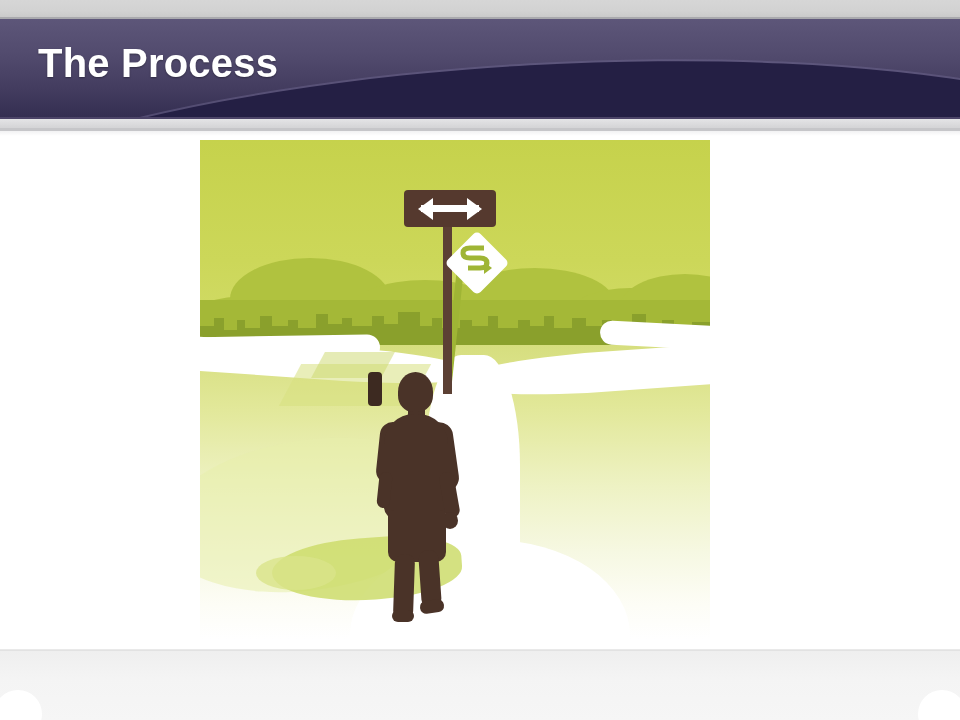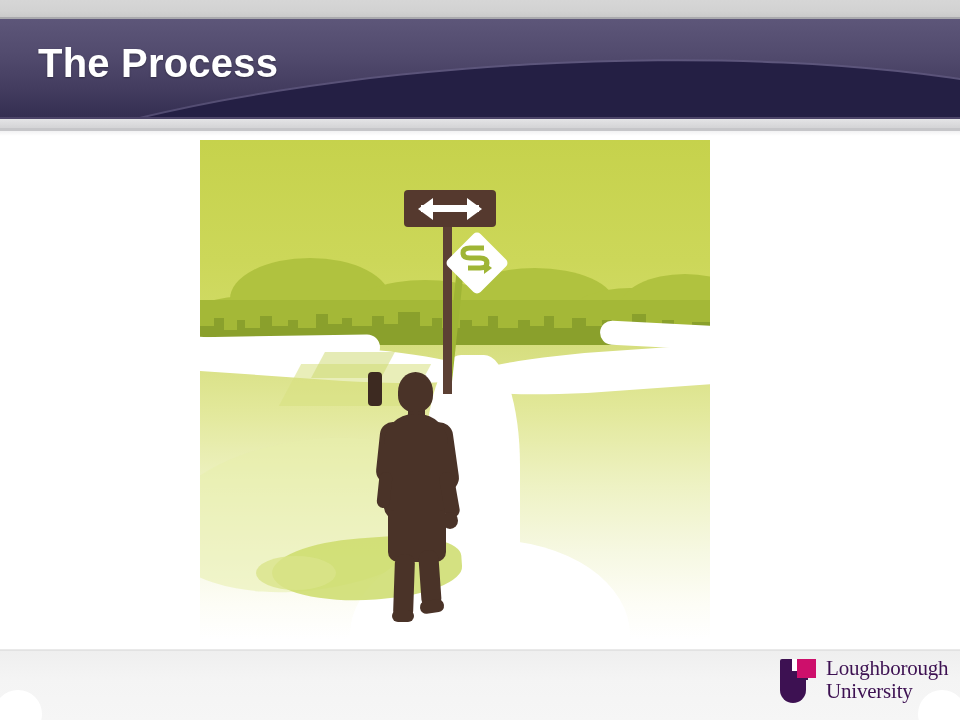--- a/index.html
+++ b/index.html
@@ -378,26 +378,14 @@
       </div>
 
     </div>
   </div>
 
   <div class="footer-topline"></div>
   <div class="footer"></div>
   <div class="footer-corner-l"></div>
   <div class="footer-corner-r"></div>
 
-  <div class="logo">
-    <div class="logo-mark">
-      <div class="shield"></div>
-      <div class="shield-notch"></div>
-      <div class="shield-stem"></div>
-      <div class="logo-square"></div>
-    </div>
-    <div class="logo-text">
-      <div class="logo-line1">Loughborough</div>
-      <div class="logo-line2">University</div>
-    </div>
-  </div>
 
 </div>
 
 </body></html>

